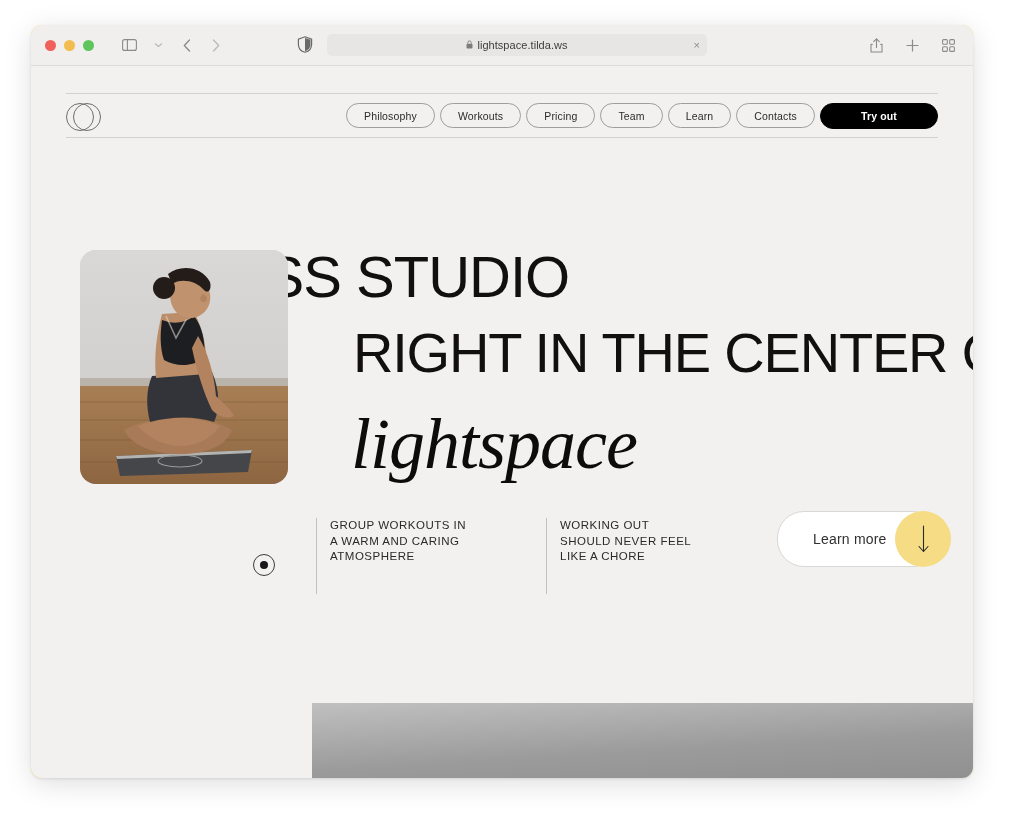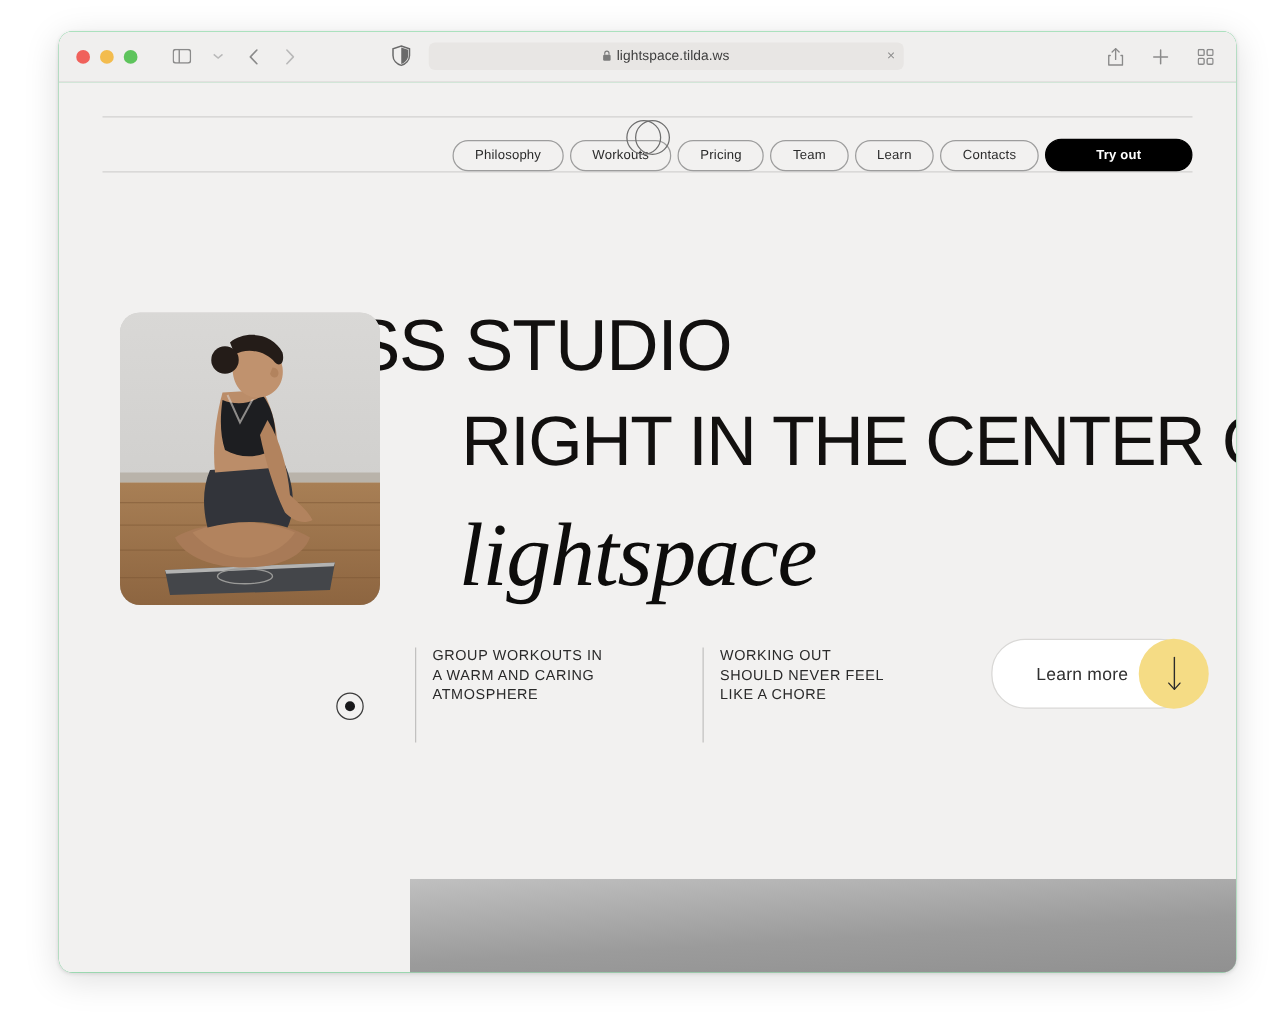--- a/index.html
+++ b/index.html
@@ -8,25 +8,25 @@
     width: 1024px;
     height: 829px;
     overflow: hidden;
     background: #ffffff;
     font-family: "Liberation Sans", sans-serif;
   }
 
   
   .window {
     position: absolute;
-    left: 47px;
+    left: 31px;
     top: 25px;
     width: 942px;
     height: 753px;
-    background: #22c55e;
+    background: #fde047;
     border-radius: 11px;
     overflow: hidden;
     box-shadow: 0 6px 28px rgba(0,0,0,0.13), 0 1px 3px rgba(0,0,0,0.10);
   }
 
   
   .toolbar {
     position: relative;
     height: 40px;
     background: #f0efee;
@@ -121,21 +121,20 @@
   .sitenav {
     position: absolute;
     left: 35px;
     right: 35px;
     top: 27px;
     height: 43px;
     border-top: 1px solid #d2d1d0;
     border-bottom: 1px solid #d2d1d0;
     display: flex;
     align-items: center;
-    flex-direction: column;
   }
   .logo { width: 34px; height: 30px; position: relative; }
   .logo .c {
     position: absolute;
     top: 2px;
     width: 26px; height: 26px;
     border: 1.2px solid #6e6e6e;
     border-radius: 50%;
   }
   .logo .c1 { left: 0; }

